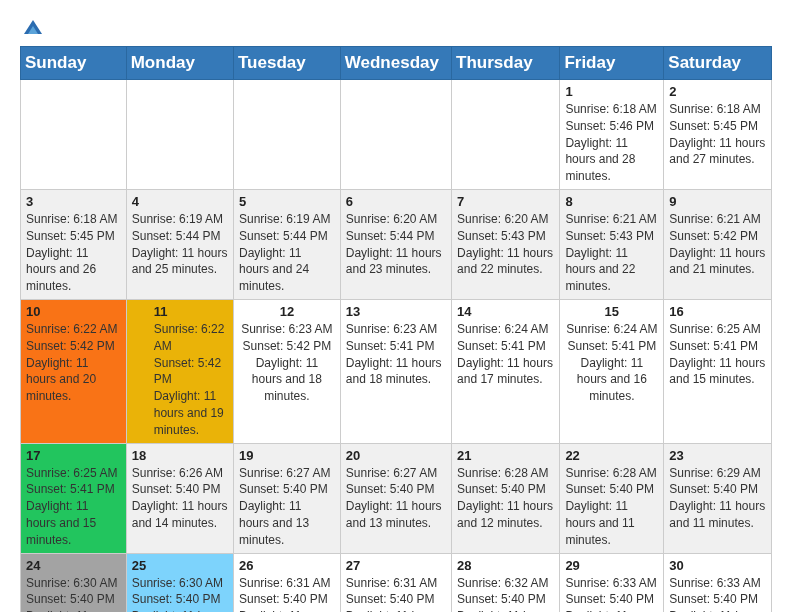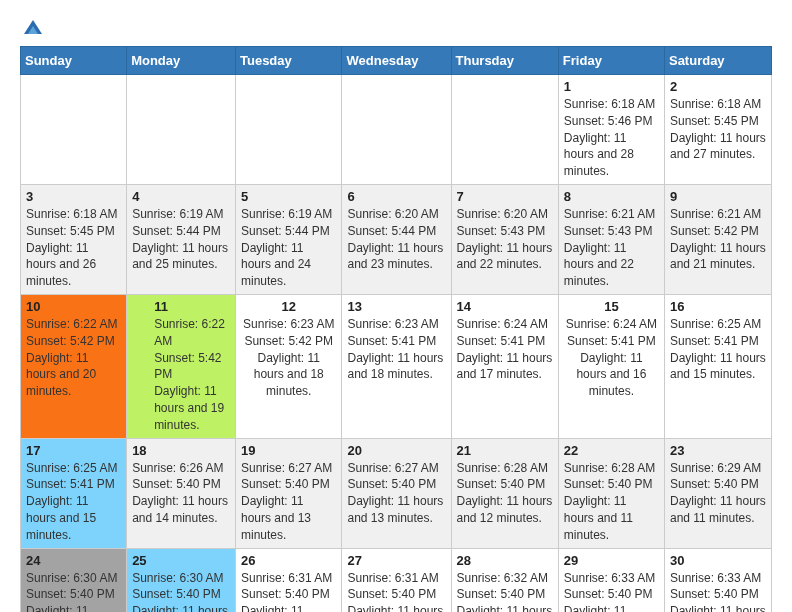--- a/index.html
+++ b/index.html
@@ -63,21 +63,21 @@
       margin-top: 2px;
     }
     .calendar {
       width: 100%;
       border-collapse: collapse;
       border: 1px solid #ccc;
     }
     .calendar th {
       background: #3579b8;
       color: #fff;
-      font-size: 13px;
+      font-size: 17px;
       font-weight: bold;
       padding: 6px 4px;
       text-align: left;
       border: 1px solid #2a68a0;
     }
     .calendar td {
       vertical-align: top;
       border: 1px solid #ccc;
       padding: 4px 5px;
       width: 113px;
@@ -160,29 +160,29 @@
           <td style="background: rgb(240, 240, 240);"><span class="day-number">3</span><span class="day-info">Sunrise: 6:18 AM<br>Sunset: 5:45 PM<br>Daylight: 11 hours and 26 minutes.</span></td>
           <td style="background: rgb(240, 240, 240);"><span class="day-number">4</span><span class="day-info">Sunrise: 6:19 AM<br>Sunset: 5:44 PM<br>Daylight: 11 hours and 25 minutes.</span></td>
           <td style="background: rgb(240, 240, 240);"><span class="day-number">5</span><span class="day-info">Sunrise: 6:19 AM<br>Sunset: 5:44 PM<br>Daylight: 11 hours and 24 minutes.</span></td>
           <td style="background: rgb(240, 240, 240);"><span class="day-number">6</span><span class="day-info">Sunrise: 6:20 AM<br>Sunset: 5:44 PM<br>Daylight: 11 hours and 23 minutes.</span></td>
           <td style="background: rgb(240, 240, 240);"><span class="day-number">7</span><span class="day-info">Sunrise: 6:20 AM<br>Sunset: 5:43 PM<br>Daylight: 11 hours and 22 minutes.</span></td>
           <td style="background: rgb(240, 240, 240);"><span class="day-number">8</span><span class="day-info">Sunrise: 6:21 AM<br>Sunset: 5:43 PM<br>Daylight: 11 hours and 22 minutes.</span></td>
           <td style="background: rgb(240, 240, 240);"><span class="day-number">9</span><span class="day-info">Sunrise: 6:21 AM<br>Sunset: 5:42 PM<br>Daylight: 11 hours and 21 minutes.</span></td>
         </tr>
         <tr>
           <td style="background: #f97316;"><span class="day-number">10</span><span class="day-info">Sunrise: 6:22 AM<br>Sunset: 5:42 PM<br>Daylight: 11 hours and 20 minutes.</span></td>
-          <td style="background: #bef264; padding-left: 27px;"><span class="day-number">11</span><span class="day-info">Sunrise: 6:22 AM<br>Sunset: 5:42 PM<br>Daylight: 11 hours and 19 minutes.</span></td>
+          <td style="background: #eab308; padding-left: 27px;"><span class="day-number">11</span><span class="day-info">Sunrise: 6:22 AM<br>Sunset: 5:42 PM<br>Daylight: 11 hours and 19 minutes.</span></td>
           <td style="background: rgb(255, 255, 255); text-align: center;"><span class="day-number">12</span><span class="day-info">Sunrise: 6:23 AM<br>Sunset: 5:42 PM<br>Daylight: 11 hours and 18 minutes.</span></td>
           <td style="background: rgb(255, 255, 255);"><span class="day-number">13</span><span class="day-info">Sunrise: 6:23 AM<br>Sunset: 5:41 PM<br>Daylight: 11 hours and 18 minutes.</span></td>
           <td style="background: rgb(255, 255, 255);"><span class="day-number">14</span><span class="day-info">Sunrise: 6:24 AM<br>Sunset: 5:41 PM<br>Daylight: 11 hours and 17 minutes.</span></td>
           <td style="background: rgb(255, 255, 255); text-align: center;"><span class="day-number">15</span><span class="day-info">Sunrise: 6:24 AM<br>Sunset: 5:41 PM<br>Daylight: 11 hours and 16 minutes.</span></td>
           <td style="background: rgb(255, 255, 255);"><span class="day-number">16</span><span class="day-info">Sunrise: 6:25 AM<br>Sunset: 5:41 PM<br>Daylight: 11 hours and 15 minutes.</span></td>
         </tr>
         <tr>
-          <td style="background: #7dd3fc;"><span class="day-number">17</span><span class="day-info">Sunrise: 6:25 AM<br>Sunset: 5:41 PM<br>Daylight: 11 hours and 15 minutes.</span></td>
+          <td style="background: #22c55e;"><span class="day-number">17</span><span class="day-info">Sunrise: 6:25 AM<br>Sunset: 5:41 PM<br>Daylight: 11 hours and 15 minutes.</span></td>
           <td style="background: rgb(240, 240, 240);"><span class="day-number">18</span><span class="day-info">Sunrise: 6:26 AM<br>Sunset: 5:40 PM<br>Daylight: 11 hours and 14 minutes.</span></td>
           <td style="background: rgb(240, 240, 240);"><span class="day-number">19</span><span class="day-info">Sunrise: 6:27 AM<br>Sunset: 5:40 PM<br>Daylight: 11 hours and 13 minutes.</span></td>
           <td style="background: rgb(240, 240, 240);"><span class="day-number">20</span><span class="day-info">Sunrise: 6:27 AM<br>Sunset: 5:40 PM<br>Daylight: 11 hours and 13 minutes.</span></td>
           <td style="background: rgb(240, 240, 240);"><span class="day-number">21</span><span class="day-info">Sunrise: 6:28 AM<br>Sunset: 5:40 PM<br>Daylight: 11 hours and 12 minutes.</span></td>
           <td style="background: rgb(240, 240, 240);"><span class="day-number">22</span><span class="day-info">Sunrise: 6:28 AM<br>Sunset: 5:40 PM<br>Daylight: 11 hours and 11 minutes.</span></td>
           <td style="background: rgb(240, 240, 240);"><span class="day-number">23</span><span class="day-info">Sunrise: 6:29 AM<br>Sunset: 5:40 PM<br>Daylight: 11 hours and 11 minutes.</span></td>
         </tr>
         <tr>
           <td style="background: #a3a3a3;"><span class="day-number">24</span><span class="day-info">Sunrise: 6:30 AM<br>Sunset: 5:40 PM<br>Daylight: 11 hours and 10 minutes.</span></td>
           <td style="background: #7dd3fc;"><span class="day-number">25</span><span class="day-info">Sunrise: 6:30 AM<br>Sunset: 5:40 PM<br>Daylight: 11 hours and 9 minutes.</span></td>

